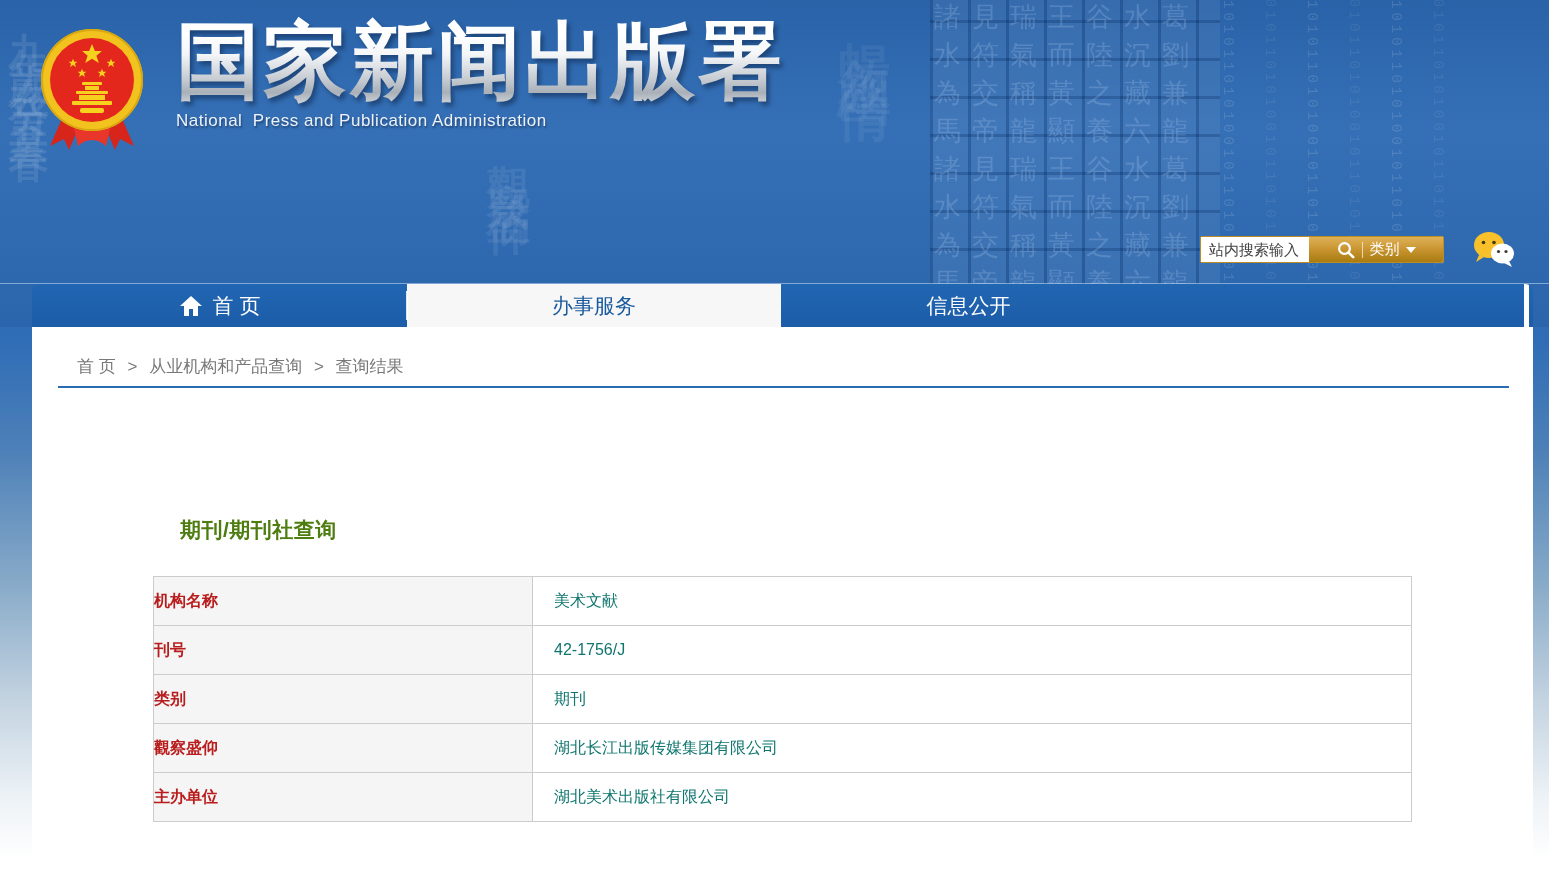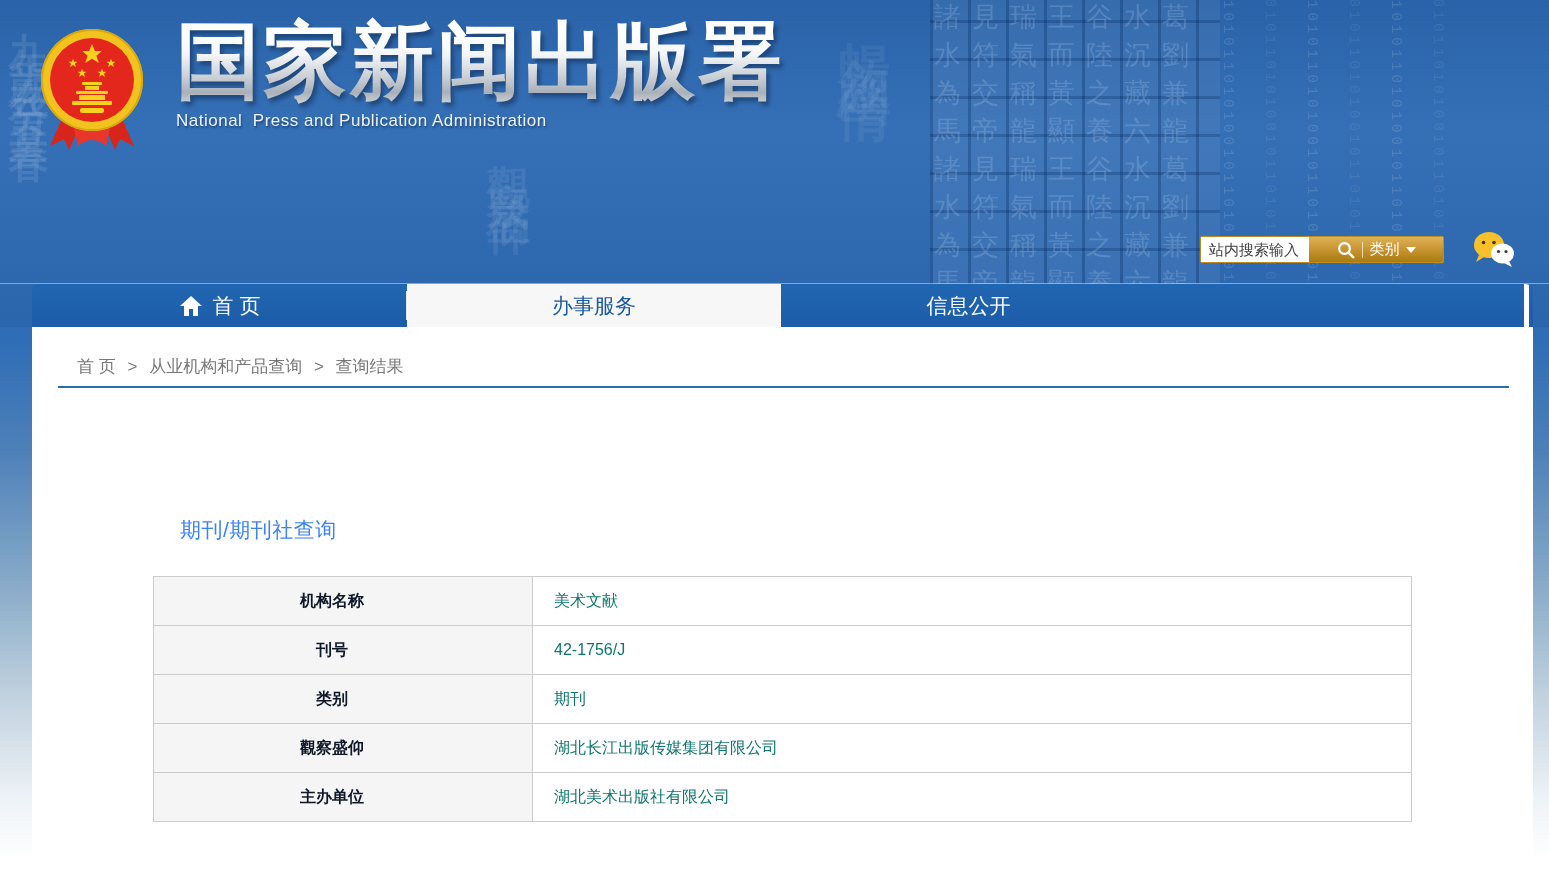--- a/index.html
+++ b/index.html
@@ -100,30 +100,30 @@
   
   .content {
     position:absolute; left:32px; top:327px; width:1501px; height:544px;
     background:#fff; overflow:hidden;
   }
   .breadcrumb { position:absolute; left:26px; top:28px; font-size:17px; color:#787878;margin-left:19px; }
   .breadcrumb a { color:#787878; text-decoration:none; cursor:pointer; }
   .crumb-sep { margin:0 7px; }
   .crumb-line { position:absolute; left:26px; top:59px; width:1451px; height:2px; background:#2b6cb0; }
 
-  .page-title { position:absolute; left:148px; top:189px; font-size:21px; font-weight:normal; color:#3b82f6; letter-spacing:0.5px; }
+  .page-title { position:absolute; left:148px; top:189px; font-size:21px; font-weight:bold; color:#4d7c0f; letter-spacing:0.5px; }
 
   .info-table {
     position:absolute; left:121px; top:249px; width:1259px;
     border-collapse:collapse; table-layout:fixed;
   }
   .info-table td { border:1px solid #ccc; height:49px; font-size:16px; }
   .cell-label {
-    width:379px; background:#f5f5f5; text-align:center; padding-right:22px;
-    color:#0f172a; font-weight:bold; font-size:17px;
+    width:379px; background:#f5f5f5; text-align:left; padding-right:22px;
+    color:#b91c1c; font-weight:bold; font-size:17px;
   }
   .cell-value { padding-left:21px; color:#0f766e; }
 </style>
 </head>
 <body>
 
 <div class="page">
 
   <div class="header">
     <div class="header-shade"></div>

